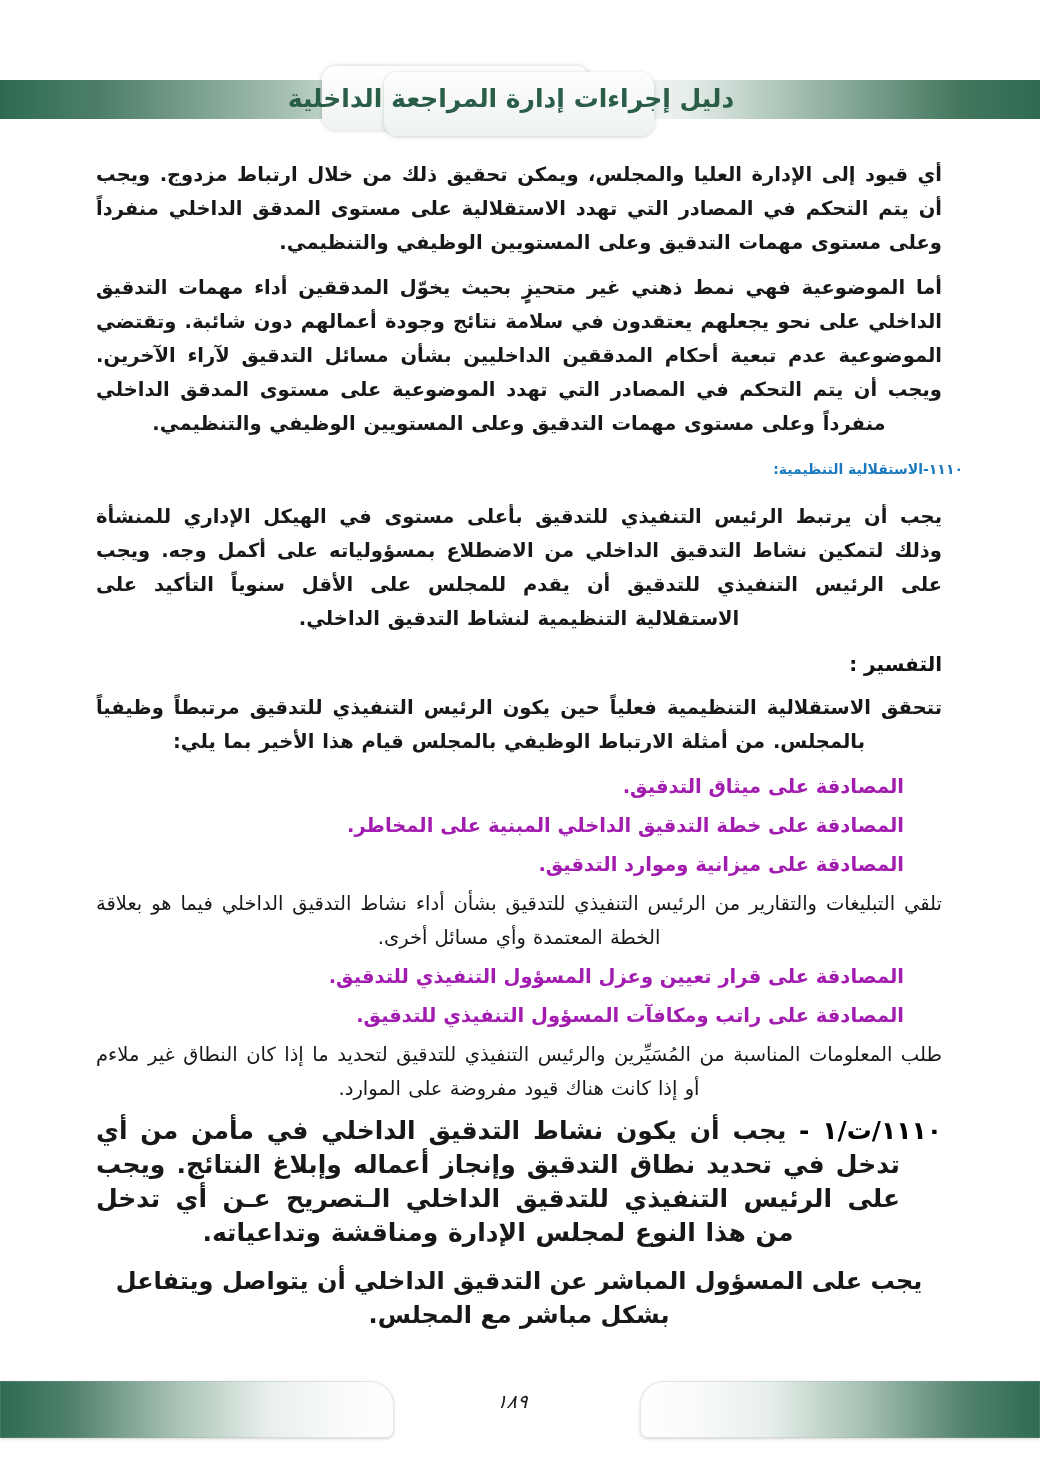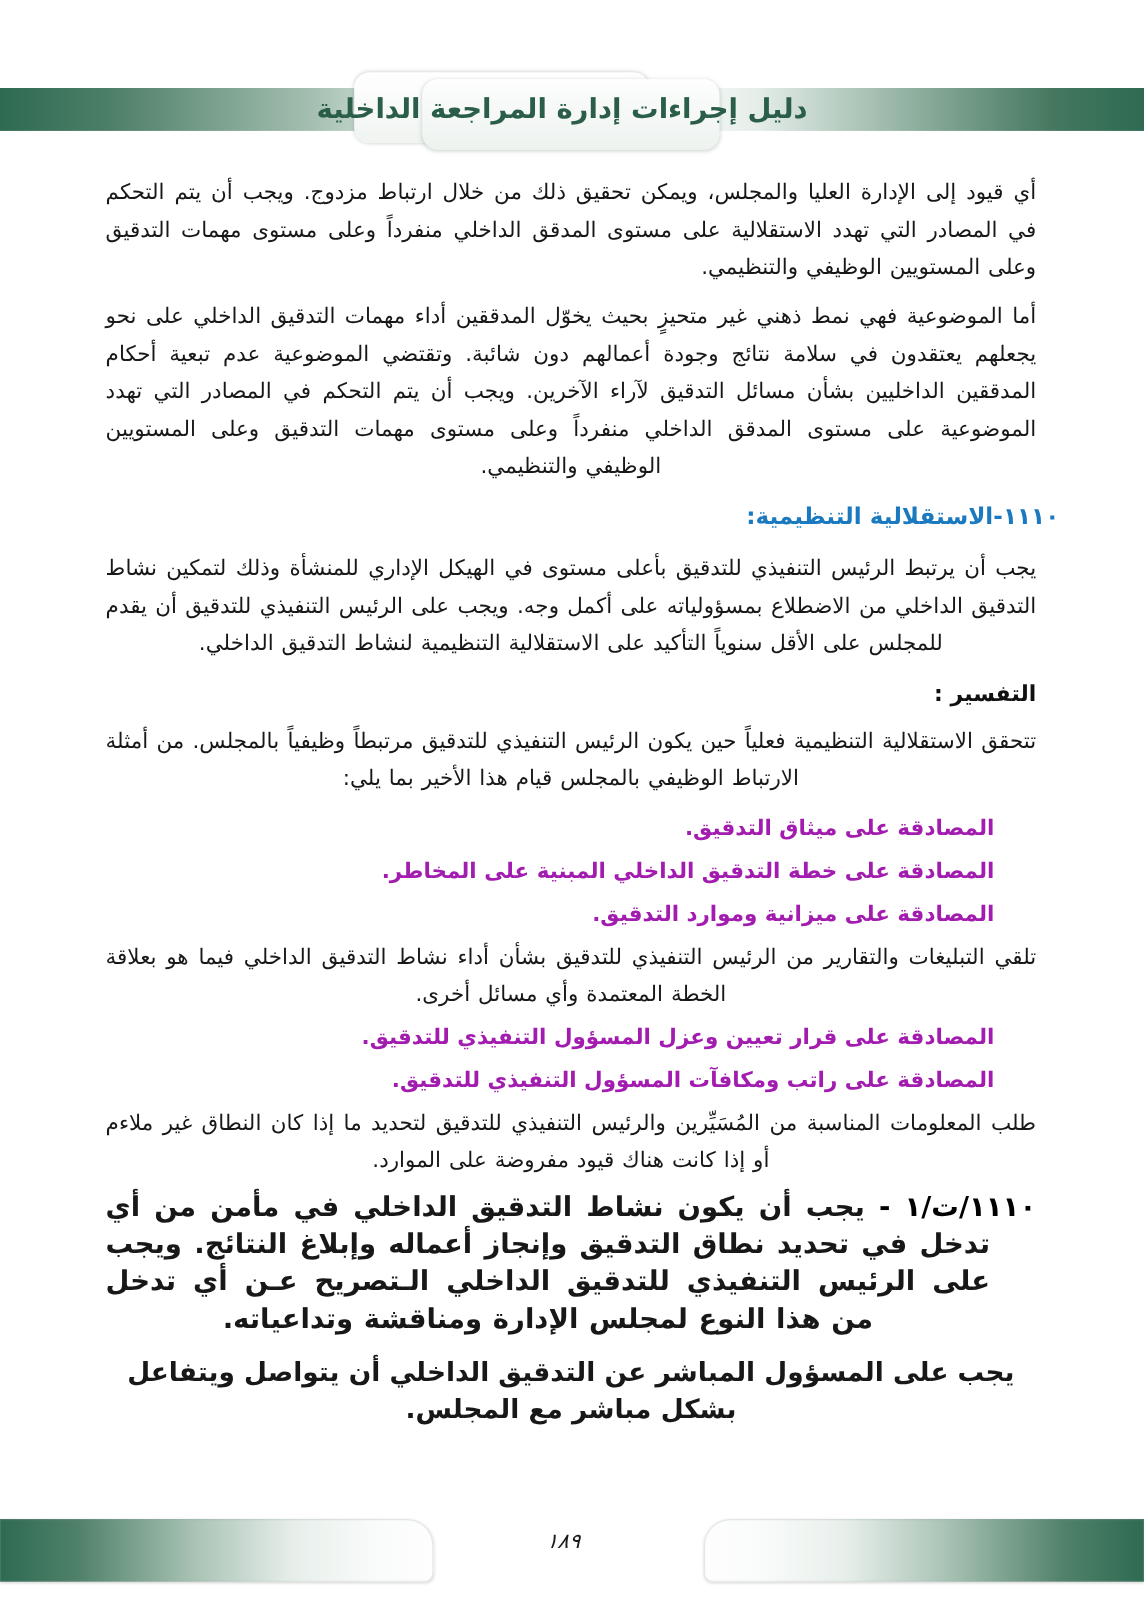--- a/index.html
+++ b/index.html
@@ -30,26 +30,26 @@
   .header-title {
     position:absolute; top:84px; left:0; right:18px; text-align:center;
     font-size:25px; font-weight:bold; color:#2b5e49; letter-spacing:0;
   }
 
   
   .content {
     position:absolute; top:158px; right:98px; left:96px; direction:rtl;
   }
   .p {
-    margin:0 0 11px; font-size:19.5px; line-height:34px; font-weight:normal;
+    margin:0 0 11px; font-size:19.5px; line-height:34px; font-weight:bold;
     color:#181818; text-align:justify; text-align-last:center; word-spacing:1px;
   }
   .p.last-right { text-align-last:right; }
   .h-blue {
-    margin:8px -21px 14px 0; font-size:21px; font-weight:bold;
+    margin:8px -21px 14px 0; font-size:14px; font-weight:bold;
     color:#1b7abf; text-align:right; line-height:34px;
   }
   .h-blue.no-overhang { margin-right:0; margin-top:12px; margin-bottom:18px; }
   .label-bold {
     margin:2px 0 10px; font-size:20px; font-weight:bold; text-align:right;
     line-height:34px; color:#111;
   }
   .li-short {
     margin:0 0 5px; padding-right:38px; font-size:19.5px; font-weight:bold;
     line-height:34px; text-align:right; color:#a21caf;

